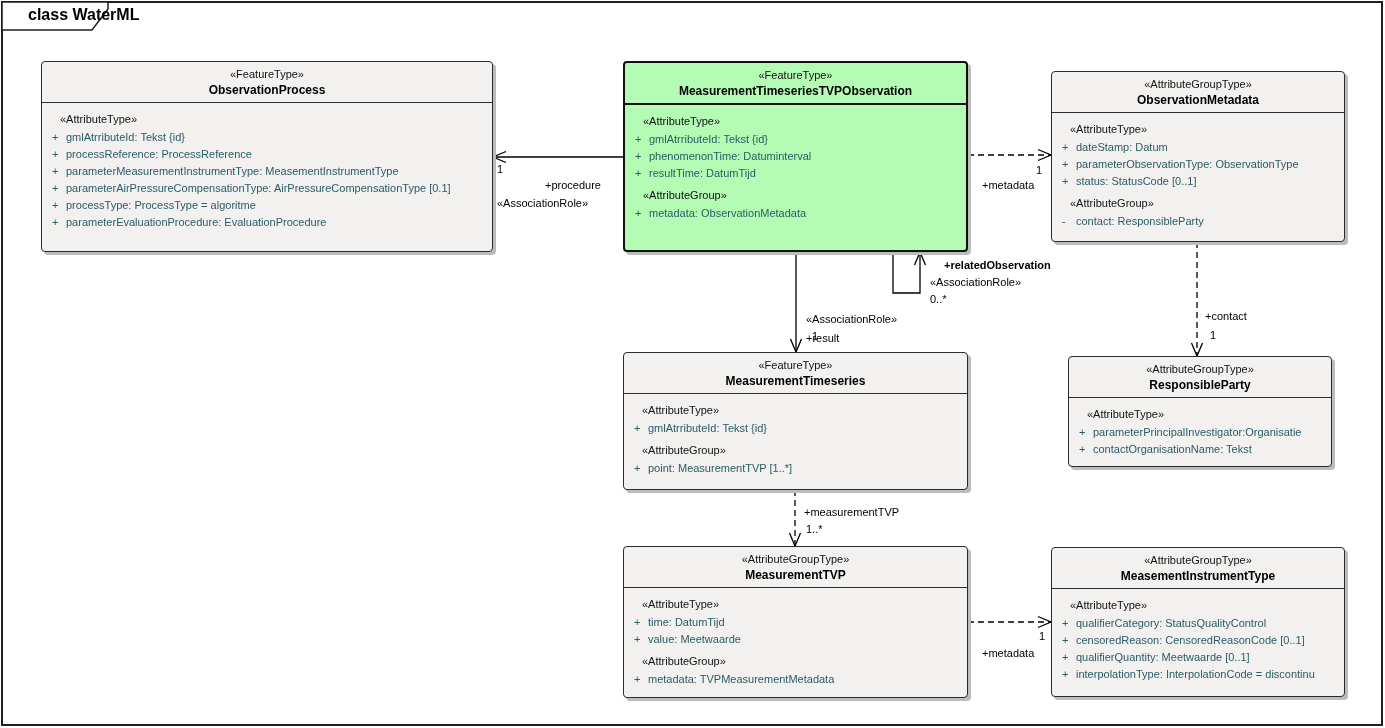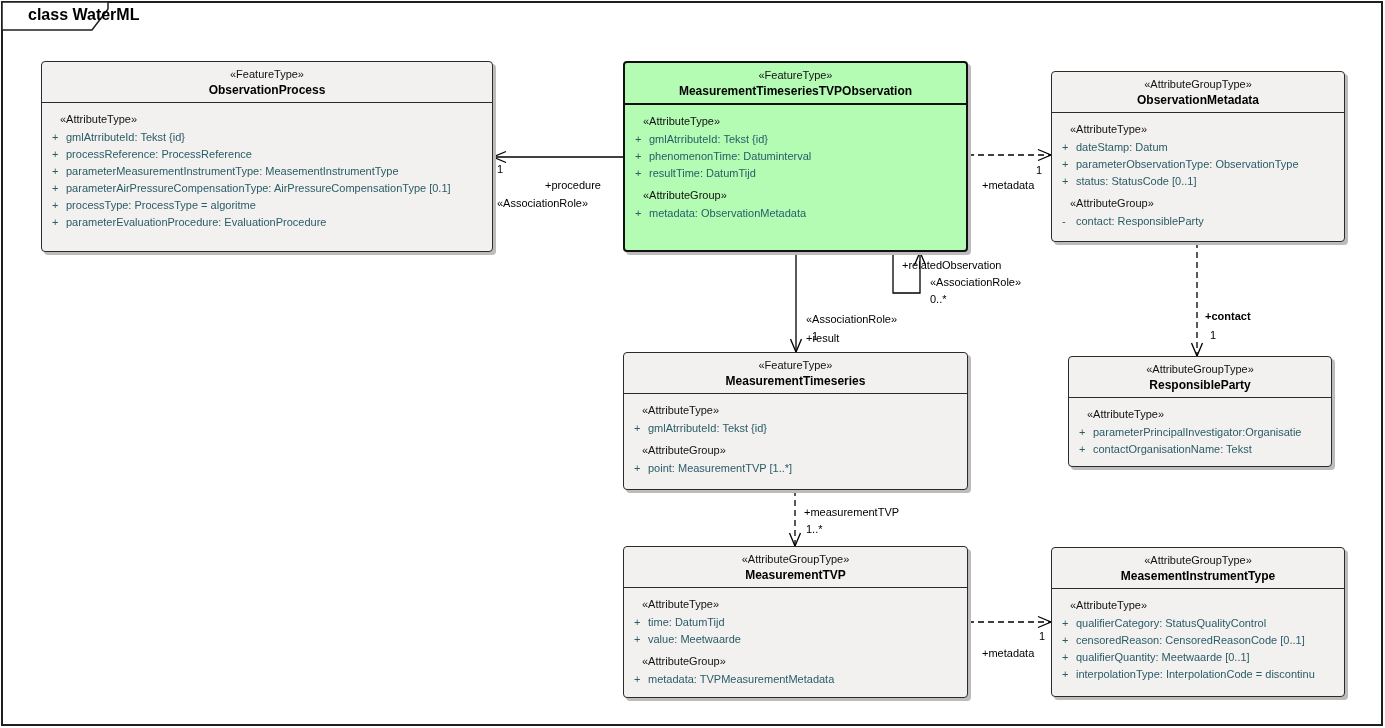--- a/index.html
+++ b/index.html
@@ -179,23 +179,23 @@
     </div>
   <div id="labels-layer">
       <div class="edge-label" style="left: 497px; top: 162px;">1</div>
       <div class="edge-label" style="left: 497px; top: 178px; padding-left: 48px;">+procedure</div>
       <div class="edge-label" style="left: 497px; top: 196px;">«AssociationRole»</div>
       <div class="edge-label" style="left: 1036px; top: 163px;">1</div>
       <div class="edge-label" style="left: 982px; top: 178px;">+metadata</div>
       <div class="edge-label" style="left: 806px; top: 295px; margin-top: 36px;">+result</div>
       <div class="edge-label" style="left: 806px; top: 312px;">«AssociationRole»</div>
       <div class="edge-label" style="left: 812px; top: 329px;">1</div>
-      <div class="edge-label" style="left: 902px; top: 258px;">+relatedObservation</div>
+      <div class="edge-label" style="left: 944px; top: 258px; font-weight: bold;">+relatedObservation</div>
       <div class="edge-label" style="left: 930px; top: 275px;">«AssociationRole»</div>
       <div class="edge-label" style="left: 930px; top: 292px;">0..*</div>
-      <div class="edge-label" style="left: 1205px; top: 309px; font-weight: bold;">+contact</div>
+      <div class="edge-label" style="left: 1205px; top: 309px;">+contact</div>
       <div class="edge-label" style="left: 1210px; top: 328px;">1</div>
       <div class="edge-label" style="left: 804px; top: 505px;">+measurementTVP</div>
       <div class="edge-label" style="left: 806px; top: 522px;">1..*</div>
       <div class="edge-label" style="left: 1039px; top: 629px;">1</div>
       <div class="edge-label" style="left: 982px; top: 646px;">+metadata</div>
     </div>
 </div>
 
 </body></html>

